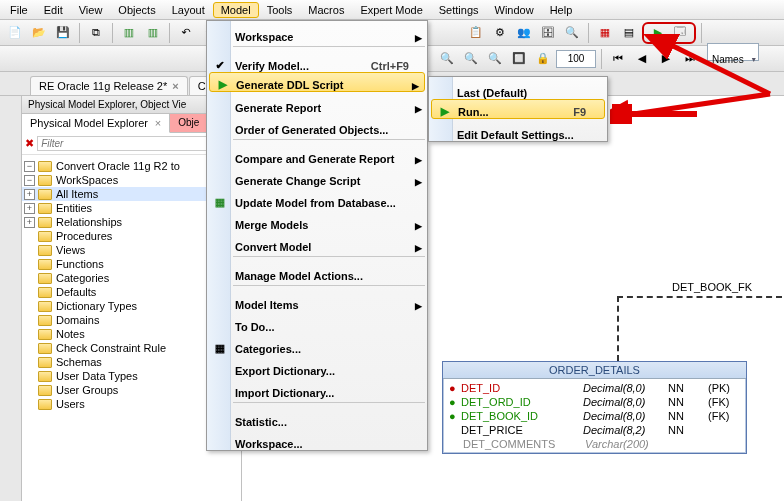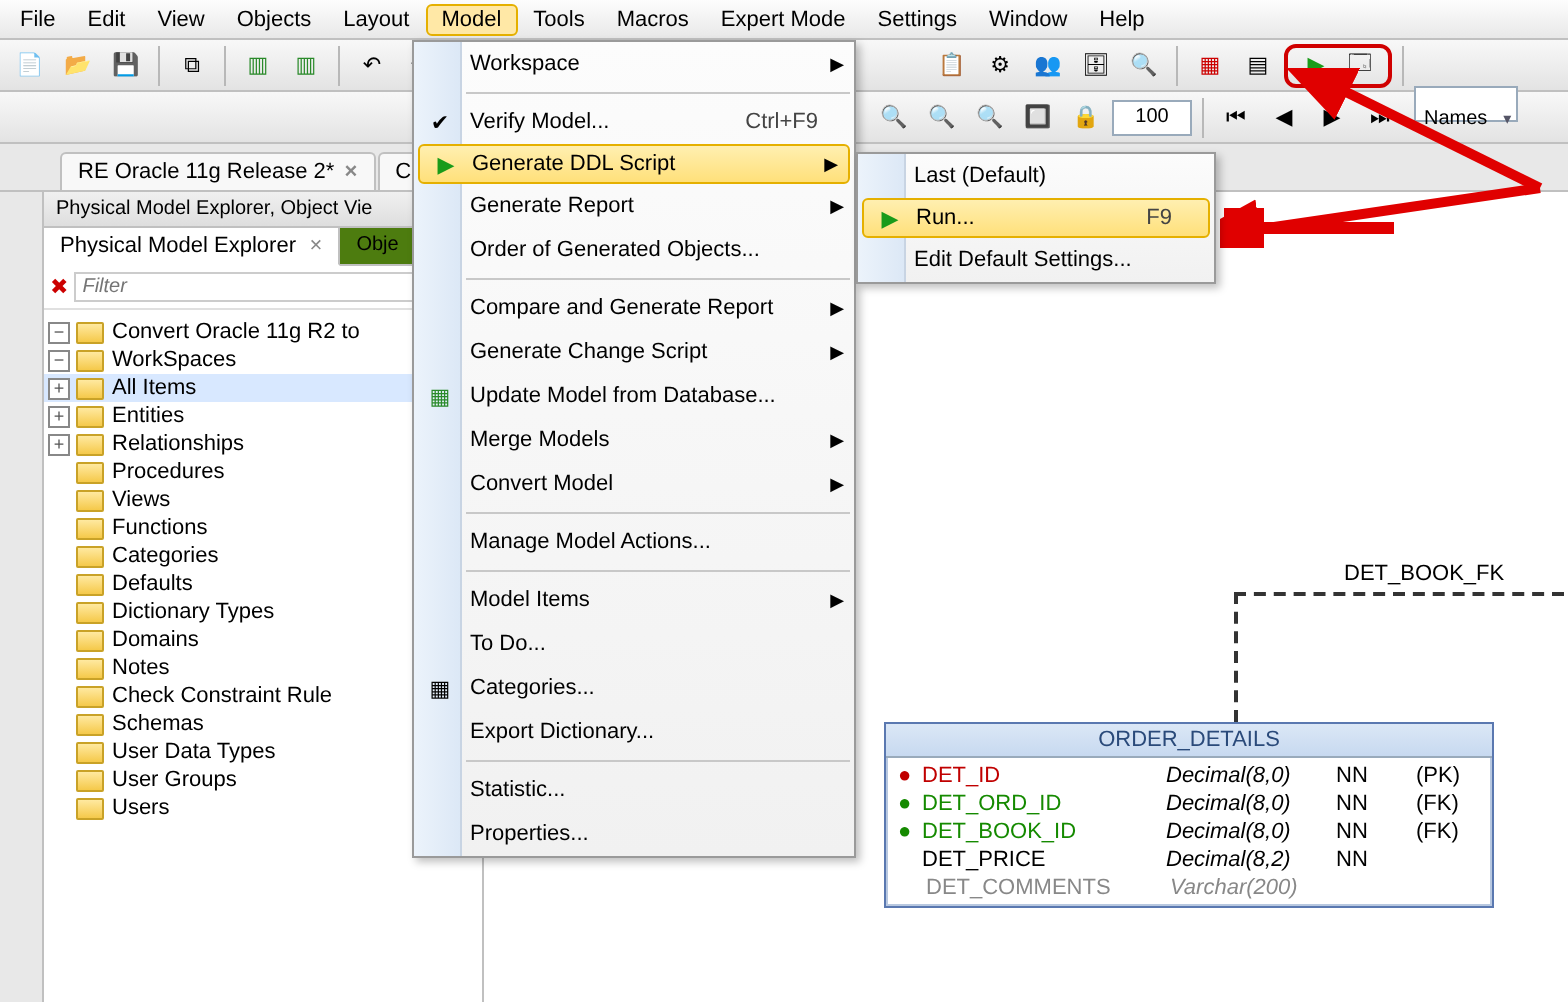--- a/index.html
+++ b/index.html
@@ -16,37 +16,37 @@
 
 .tabstrip { height:24px; background:#e8e8e8; display:flex; align-items:end; padding-left:30px; border-bottom:1px solid #c0c0c0; gap:1px;}
 .tab { background:#f8f8f8; border:1px solid #c0c0c0; border-bottom:none; border-radius:3px 3px 0 0; padding:3px 8px; display:flex; align-items:center; gap:5px; font-size:10px; }
 .tab .x { color:#888; font-weight:bold; cursor:pointer; }
 
 .workrow { display:flex; height:calc(100% - 96px); }
 .leftgutter { width:22px; background:#e8e8e8; border-right:1px solid #c0c0c0; }
 .leftpanel { width:220px; background:#fff; border-right:1px solid #c0c0c0; display:flex; flex-direction:column;justify-content:center; }
 .panelhdr { background:linear-gradient(#f0f0f0,#dedede); font-size:10px; padding:3px 6px; border-bottom:1px solid #c0c0c0; }
 .subtabs { display:flex; border-bottom:1px solid #c0c0c0; }
-.subtab { padding:3px 8px; border-right:1px solid #c0c0c0; background:#4d7c0f; font-size:10px; }
+.subtab { padding:3px 8px; border-right:1px solid #c0c0c0; background:#fca5a5; font-size:10px; }
 .subtab.active { background:#fff; border-bottom:1px solid #fff; margin-bottom:-1px; }
 .filterrow { display:flex; align-items:center; padding:3px; gap:3px; border-bottom:1px solid #e0e0e0; }
 .filterrow input { flex:1; font-style:italic; color:#888; border:1px solid #ccc; padding:1px 3px; font-size:10px; }
 
 .tree { padding:4px 0; overflow:auto; flex:1; }
 .tree .node { display:flex; align-items:center; padding:1px 2px; white-space:nowrap; font-size:11px; }
 .tree .node .exp { width:11px; height:11px; border:1px solid #888; display:inline-flex; align-items:center; justify-content:center; font-size:9px; line-height:1; margin-right:3px; background:#fff; color:#555;}
 .tree .node .exp.blank { border:none; }
 .tree .folder { width:14px; height:11px; background:linear-gradient(#ffe9a0,#f5c94a); border:1px solid #c9a227; border-radius:1px; margin-right:4px; }
 .tree .node.sel { background:#d8e8ff; }
 .i1{padding-left:14px;} .i2{padding-left:28px;}
 
 .canvas { flex:1; background:#fff; position:relative; }
 
 .dropdown { position:absolute; background:linear-gradient(#fcfcfc,#f1f1f1); border:1px solid #9a9a9a; box-shadow:2px 2px 4px rgba(0,0,0,.25); z-index:50; }
-.dropdown .row { display:flex; align-items:center; height:22px; padding:0 20px 0 28px; position:relative; white-space:nowrap; }
+.dropdown .row { display:flex; align-items:flex-end; height:22px; padding:0 20px 0 28px; position:relative; white-space:nowrap;font-weight:bold; }
 .dropdown .row .ico { position:absolute; left:4px; width:18px; text-align:center; }
 .dropdown .row .shc { position:absolute; right:18px; color:#444; }
 .dropdown .row .arr { position:absolute; right:5px; font-size:9px; }
 .dropdown .row.hl { background:linear-gradient(#ffefb0,#ffe07a); border:1px solid #e5b000; border-radius:3px; margin:0 2px; height:20px; padding:0 18px 0 26px; }
 .dropdown .dsep { height:1px; background:#c8c8c8; margin:3px 2px 3px 26px; }
 .dd-gutter { position:absolute; left:0; top:0; bottom:0; width:24px; background:linear-gradient(90deg,#ecf3fb,#dce8f6); border-right:1px solid #c8d4e3; }
 .dashv { position:absolute; border-left:2px dashed #333; }
 .dashh { position:absolute; border-top:2px dashed #333; }
 .entity { position:absolute; width:305px; border:1px solid #5a78b0; background:#fff; font-size:10px; box-shadow:0 0 0 1px #b8c8e0 inset; }
 .entity .ehdr { background:linear-gradient(#dbe7f6,#c7d9f0); text-align:center; padding:2px; font-weight:normal; border-bottom:1px solid #9ab; color:#2a4a7a; }
@@ -368,28 +368,32 @@
       <span>To Do...</span>
     </div>
     <div class="row">
       <span class="ico">▦</span>
       <span>Categories...</span>
     </div>
     <div class="row">
       <span class="ico"></span>
       <span>Export Dictionary...</span>
     </div>
+    <div class="row">
+      <span class="ico"></span>
+      <span>Import Dictionary...</span>
+    </div>
     <div class="dsep"></div>
     <div class="row">
       <span class="ico"></span>
       <span>Statistic...</span>
     </div>
     <div class="row">
       <span class="ico"></span>
-      <span>Properties...</span>
+      <span>Workspace...</span>
     </div>
   </div>
 
 <div class="dropdown" id="submenu" style="left:428px; top:76px; width:180px;">
   <div class="dd-gutter"></div>
 <div class="row">
       <span class="ico"></span>
       <span>Last (Default)</span>
     </div>
     <div class="row hl">

